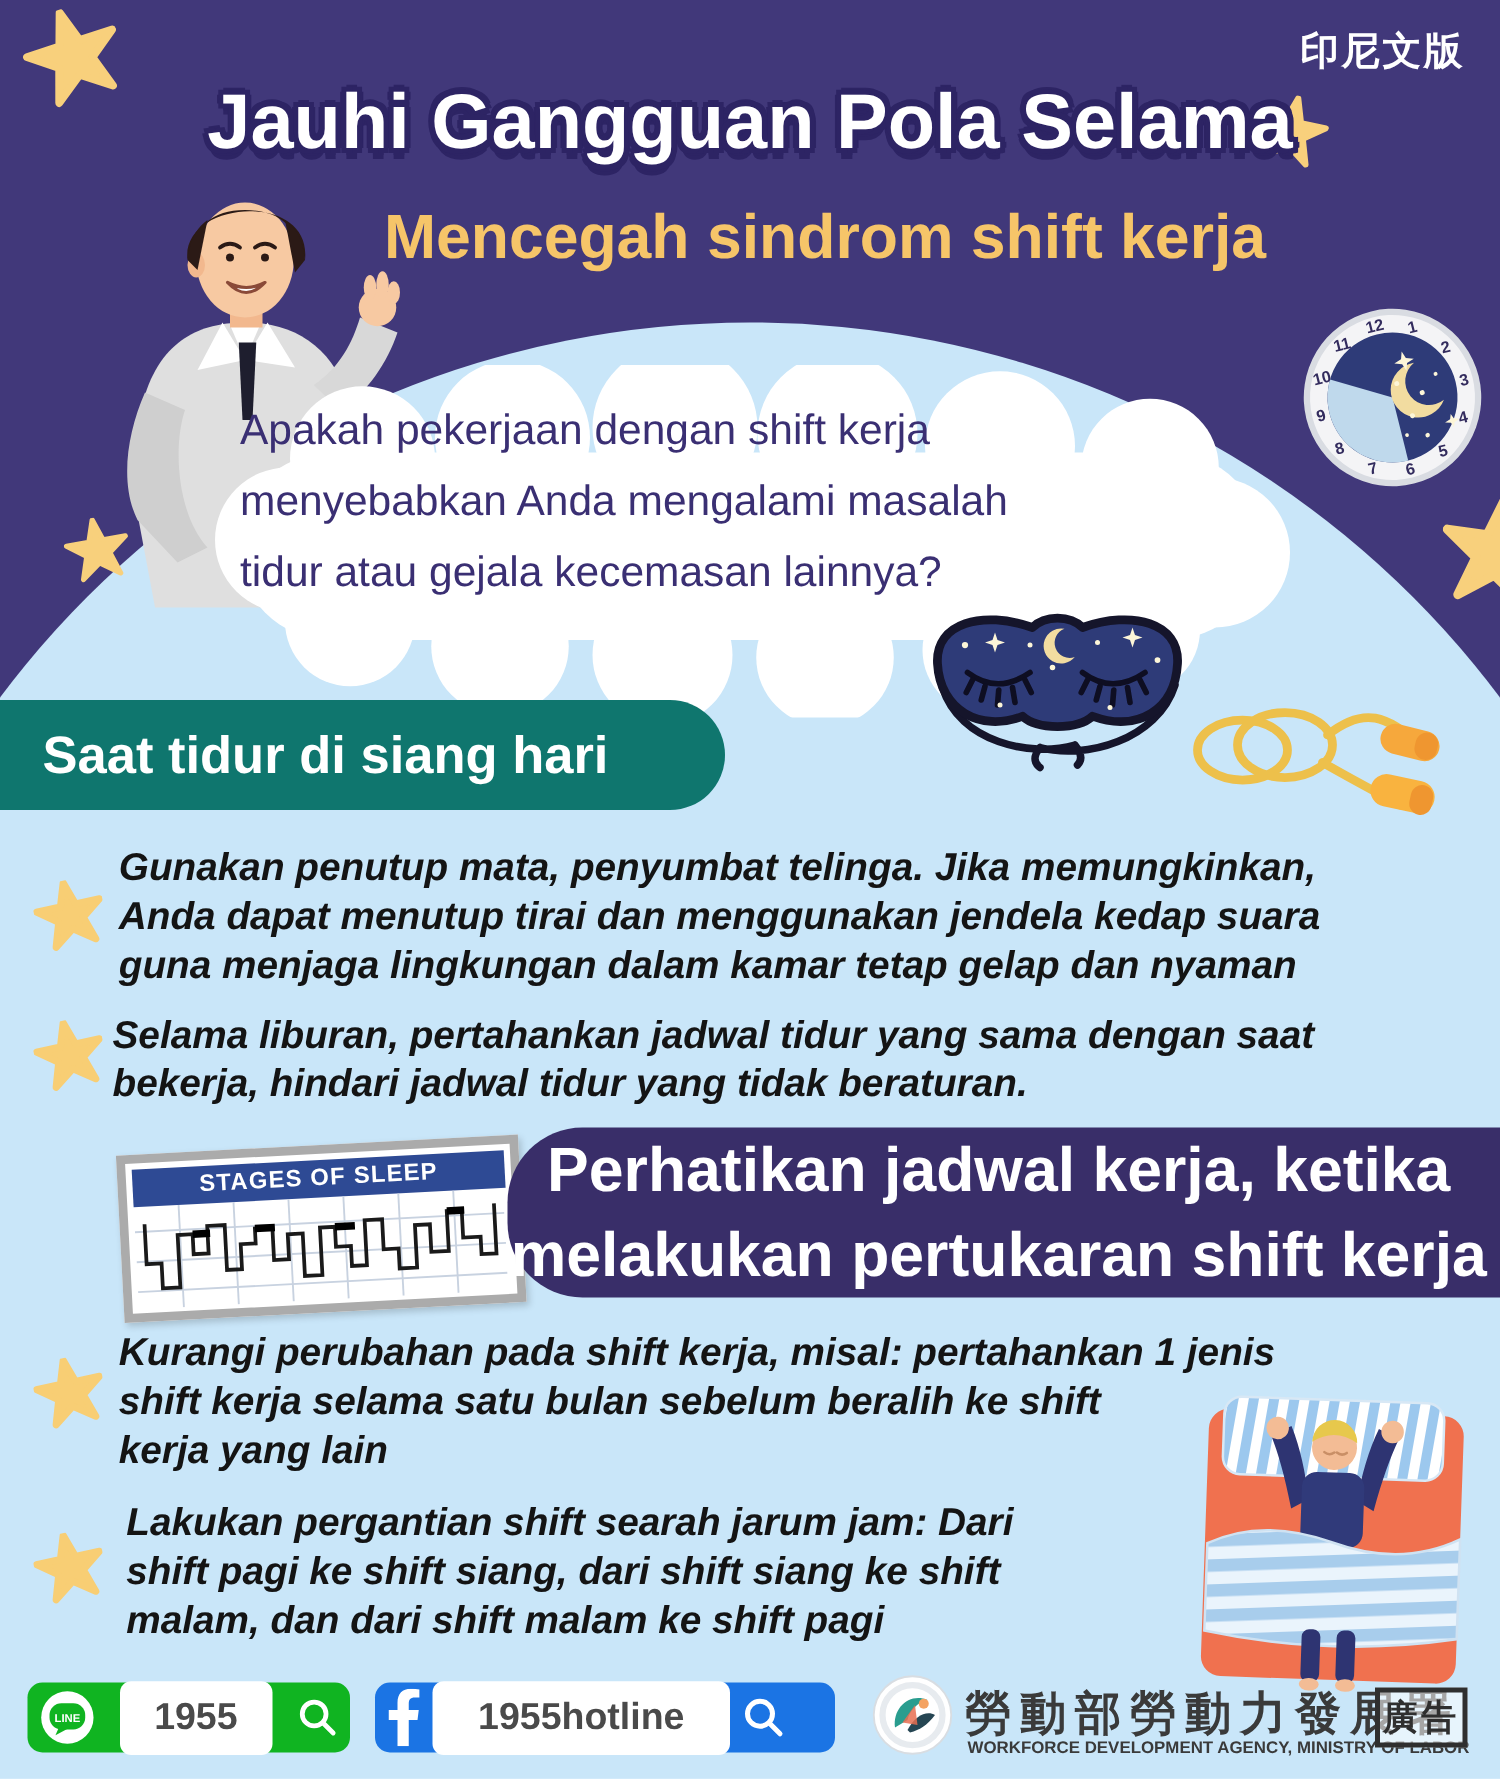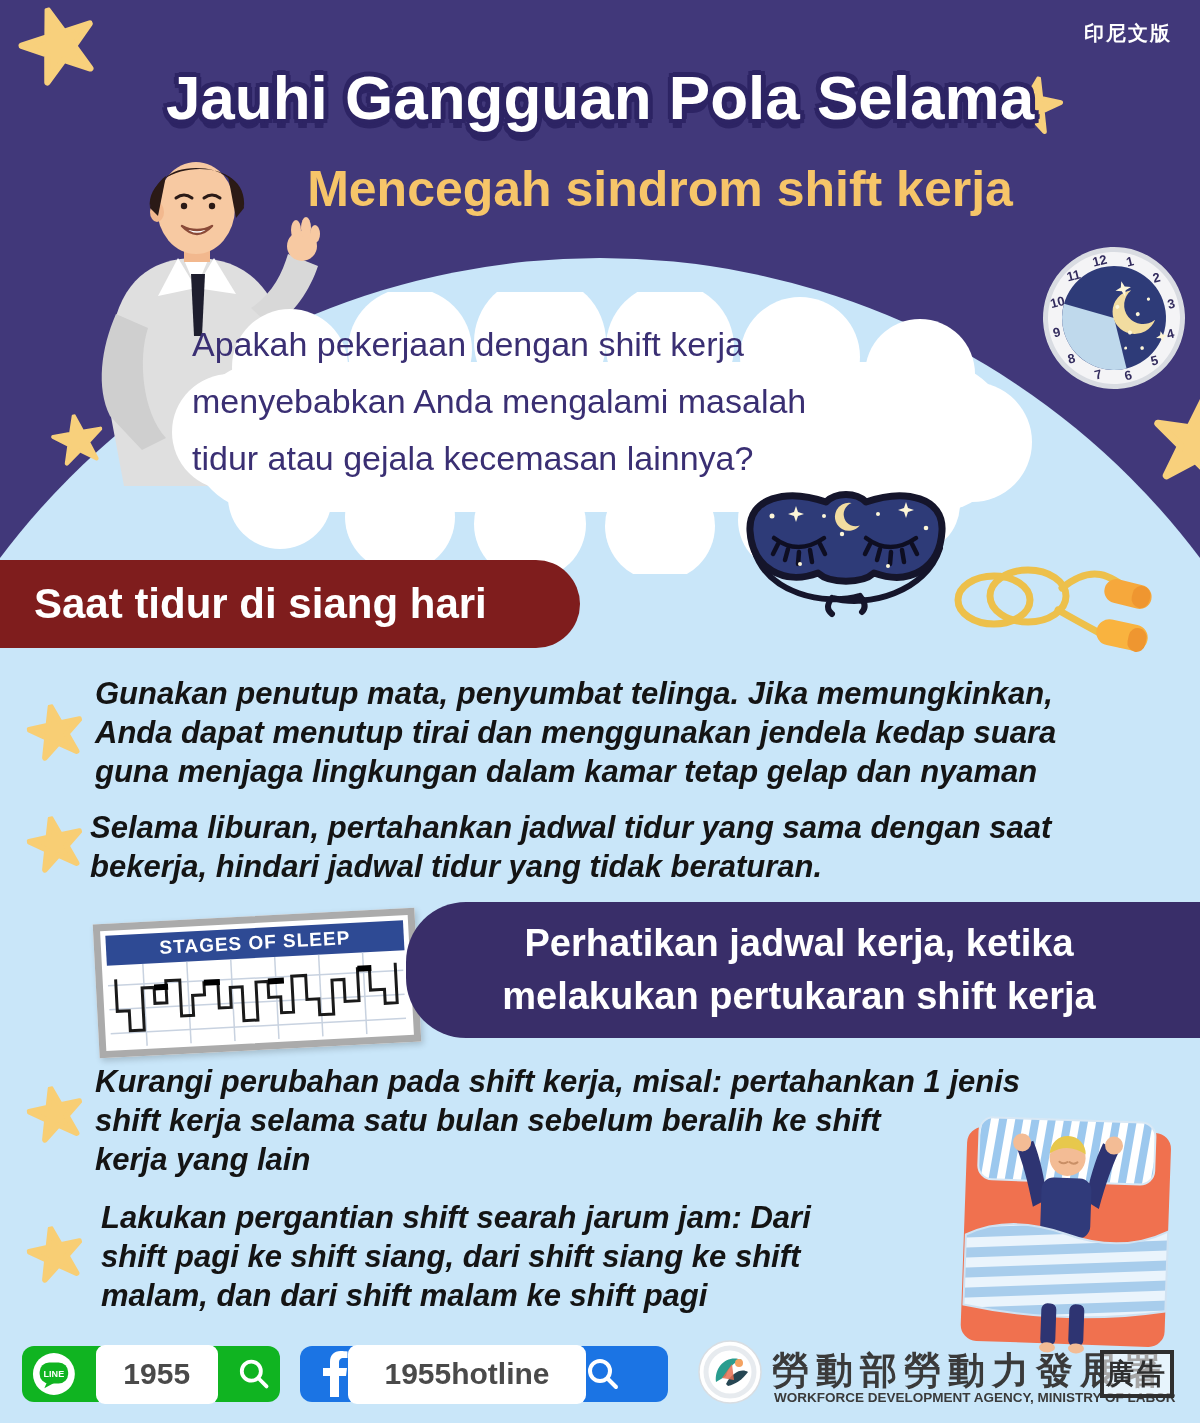--- a/index.html
+++ b/index.html
@@ -5,21 +5,21 @@
   html,body{margin:0;padding:0;}
   .poster{
     position:relative; width:1200px; height:1423px; overflow:hidden;
     background:#c9e6f9;
     font-family:"Liberation Sans", sans-serif;
   }
   .abs{position:absolute;}
   
   .top-purple{left:0;top:0;width:1200px;height:560px;background:#41387a;z-index:1;}
   .dome{left:-150px;top:258px;width:1500px;height:1500px;border-radius:50%;background:#c9e6f9;z-index:2;}
-  .lang-tag{top:20px;right:28px;color:#ffffff;font-size:20px;font-weight:bold;z-index:6;letter-spacing:2px;}
+  .lang-tag{top:20px;right:28px;color:#ffffff;font-size:31px;font-weight:bold;z-index:6;letter-spacing:2px;}
   .main-title{
     left:0;right:0;top:62px;text-align:center;z-index:5;
     color:#ffffff;font-size:62px;font-weight:bold;letter-spacing:0px;
     text-shadow:-4px -4px 0 #2d2464,4px -4px 0 #2d2464,-4px 4px 0 #2d2464,4px 4px 0 #2d2464,
                 -5px 0 0 #2d2464,5px 0 0 #2d2464,0 -5px 0 #2d2464,0 6px 0 #2d2464,0 9px 0 #2d2464;
   }
   .sub-title{
     left:120px;right:0;top:160px;text-align:center;z-index:5;
     color:#f6c569;font-size:50px;font-weight:bold;
   }
@@ -27,44 +27,44 @@
   .cloud{left:160px;top:292px;width:880px;height:282px;z-index:4;}
   .speech-text{left:192px;top:316px;width:800px;z-index:5;
     color:#3a2f73;font-size:34px;font-weight:normal;line-height:57px;}
   .clock{left:1042px;top:246px;width:144px;height:144px;z-index:5;transform:rotate(-14deg);}
   .clock-num{position:absolute;transform:translate(-50%,-50%);color:#332c5e;font-size:13px;font-weight:bold;}
   .man{left:46px;top:146px;z-index:3;}
   .mask{left:738px;top:476px;z-index:5;}
   .plugs{left:946px;top:548px;z-index:5;}
   
   .banner1{
-    left:0;top:560px;width:580px;height:88px;background:#7f1d1d;border-radius:0 44px 44px 0;z-index:6;
+    left:0;top:560px;width:580px;height:88px;background:#0f766e;border-radius:0 44px 44px 0;z-index:6;
     color:#ffffff;font-size:42px;font-weight:bold;line-height:88px;padding-left:34px;box-sizing:border-box;
   }
   .banner2{
     left:406px;top:902px;width:794px;height:136px;background:#392e69;border-radius:60px 0 0 60px;z-index:6;
-    color:#ffffff;font-size:38px;font-weight:bold;text-align:center;
+    color:#ffffff;font-size:50px;font-weight:bold;text-align:center;
     display:flex;flex-direction:column;justify-content:center;gap:10px;box-sizing:border-box;padding-right:8px;
   }
   
   .bullet-text{color:#141414;font-size:31px;font-weight:bold;line-height:39px;z-index:6;font-style:italic;}
   
   .sleep-card{
     left:96px;top:916px;width:322px;height:134px;z-index:6;transform:rotate(-3deg);
     background:#ffffff;border:7px solid #ababab;box-sizing:border-box;padding:5px;
     box-shadow:2px 3px 6px rgba(0,0,0,0.18);
   }
   .sleep-card-header{background:#2e4a94;color:#ffffff;font-size:19px;font-weight:bold;
     text-align:center;letter-spacing:1px;line-height:30px;height:30px;}
   
   .bed{left:948px;top:1112px;z-index:5;transform:rotate(2deg);}
   
   .footer-badge{top:1346px;height:56px;border-radius:12px;display:flex;align-items:center;z-index:7;}
   .line-badge{left:22px;width:258px;background:#10b421;gap:20px;padding:0 10px;box-sizing:border-box;}
-  .fb-badge{left:300px;width:368px;background:#1b74e4;gap:0;padding:0 20px;box-sizing:border-box;}
+  .fb-badge{left:300px;width:368px;background:#1b74e4;gap:10px;padding:0 8px;box-sizing:border-box;}
   .search-pill{background:#ffffff;border-radius:9px;height:59px;display:flex;align-items:center;justify-content:center;
     color:#4a4a4a;font-size:30px;font-weight:bold;}
   .line-pill{width:128px;}
   .fb-pill{width:238px;}
   .agency-logo{left:698px;top:1340px;z-index:7;}
   .agency-zh{left:772px;top:1346px;color:#3a3a3a;font-size:37px;font-weight:bold;letter-spacing:7px;z-index:7;}
   .agency-en{left:774px;top:1390px;color:#3a3a3a;font-size:13.5px;font-weight:bold;z-index:7;}
   .ad-box{left:1100px;top:1350px;width:74px;height:48px;border:4px solid #2f2f2f;box-sizing:border-box;z-index:7;
     display:flex;align-items:center;justify-content:center;color:#2f2f2f;font-size:28px;font-weight:bold;letter-spacing:3px;
     background:rgba(255,255,255,0.55);}

